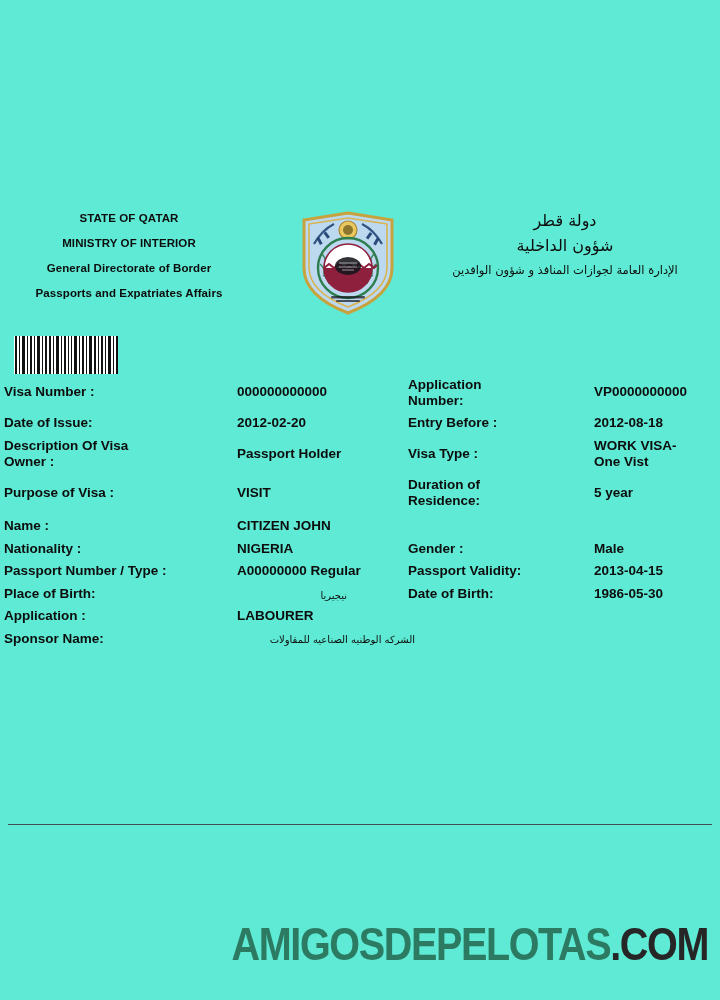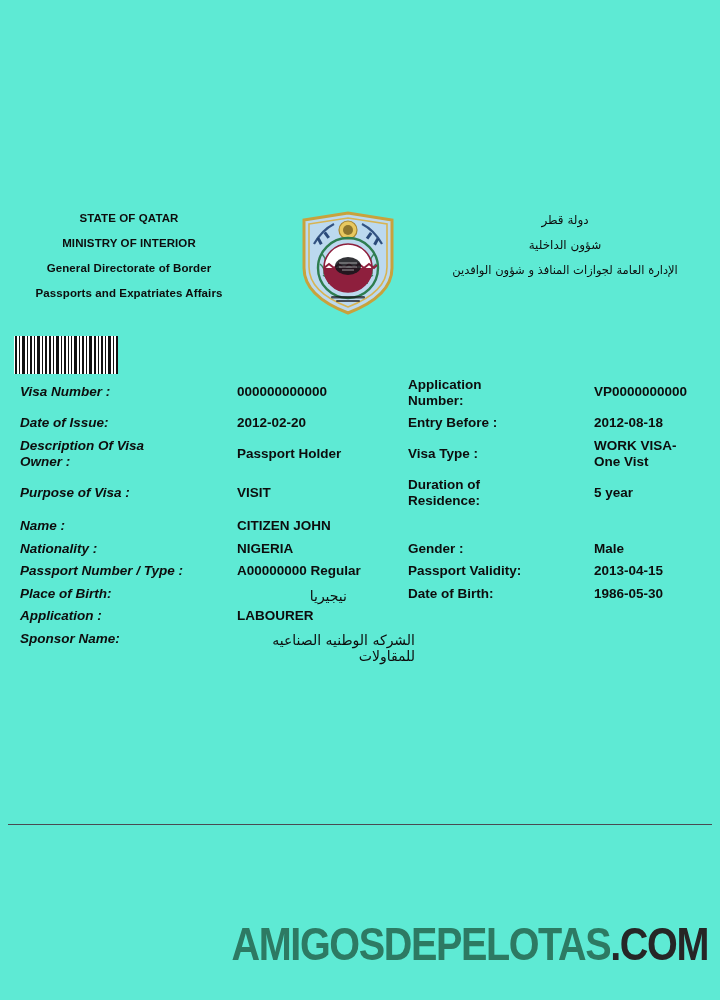--- a/index.html
+++ b/index.html
@@ -48,21 +48,21 @@
   }
   .header-col-ar {
     position: absolute;
     left: 420px;
     top: 2px;
     width: 290px;
     text-align: center;
     direction: rtl;
   }
   .header-col-ar .aline {
-    font-size: 12px;
+    font-size: 16px;
     line-height: 25px;
     color: #0d0d0d;
     white-space: nowrap;
     font-family: "DejaVu Sans", sans-serif;
   }
   .header-col-ar .aline.small {
     font-size: 11.5px;
   }
 
   
@@ -98,27 +98,27 @@
     font-weight: bold;
     line-height: 16px;
     color: #0d0d0d;
   }
   .label { white-space: pre-line; }
   .value { white-space: pre-line; }
 
   .ar-val {
     font-family: "DejaVu Sans", sans-serif;
     font-weight: normal;
-    font-size: 14px;
+    font-size: 10px;
     direction: rtl;
     text-align: right;
   }
 
   
-  .lc-label { left: 20px; font-style: italic; }
+  .lc-label { left: 4px; }
   .lc-value { left: 237px; }
   
   .rc-label { left: 408px; }
   .rc-value { left: 594px; }
 
   
   .hrule {
     position: absolute;
     left: 8px;
     top: 824px;

